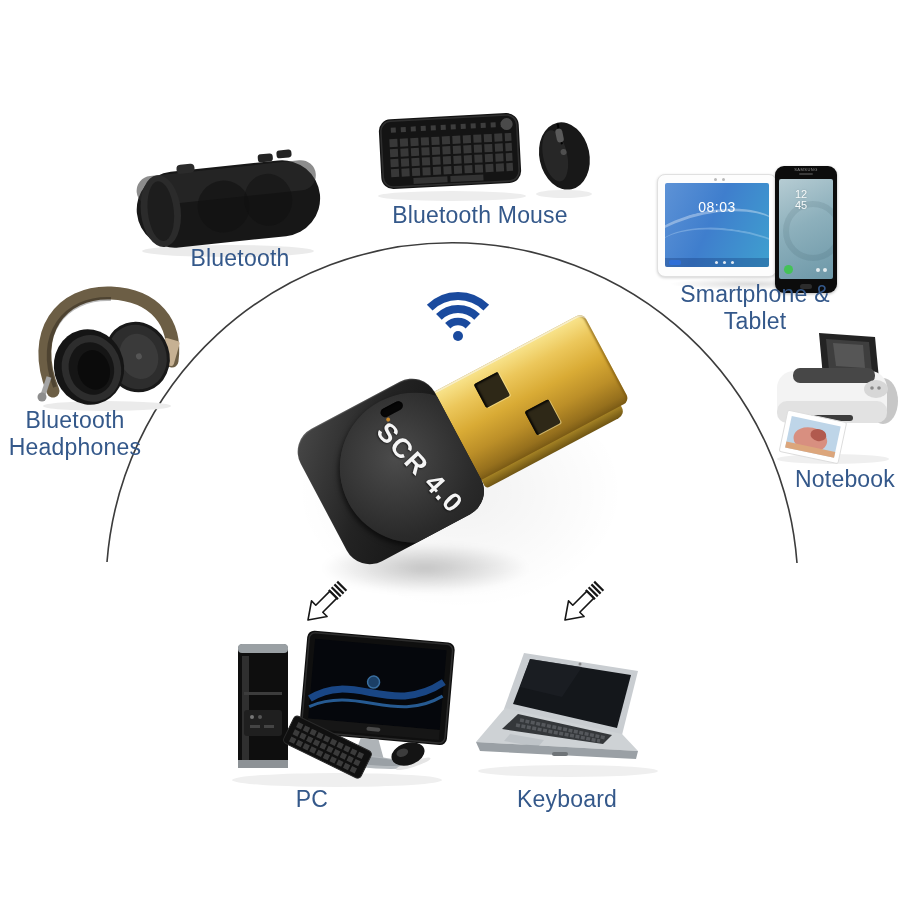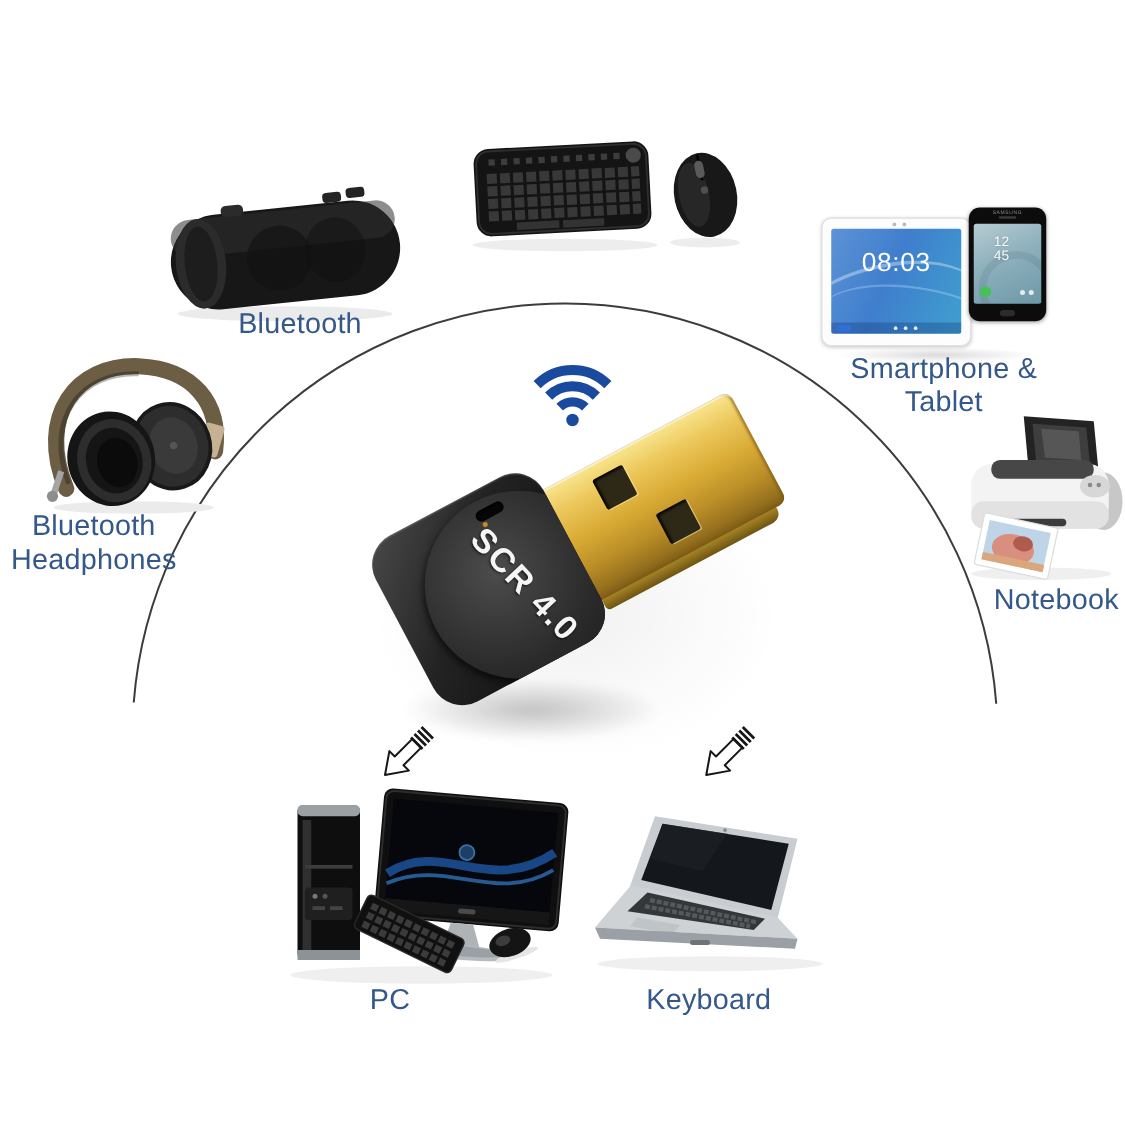--- a/index.html
+++ b/index.html
@@ -85,27 +85,27 @@
   .tablet .tscreen{
     position:absolute;left:7px;top:8px;right:7px;bottom:9px;border-radius:2px;overflow:hidden;
     background:linear-gradient(115deg,#5d92d6 0%,#3f7ecd 45%,#3fa0cf 100%);
   }
   .tablet .swoosh{position:absolute;left:-30px;top:28px;width:150px;height:70px;border-radius:50%;
     border-top:3px solid rgba(255,255,255,.35);transform:rotate(-12deg);}
   .tablet .swoosh2{position:absolute;left:-10px;top:46px;width:150px;height:60px;border-radius:50%;
     border-top:2px solid rgba(220,240,255,.28);transform:rotate(8deg);}
   .tablet .tclock{
     position:absolute;left:0;right:0;top:16px;text-align:center;
-    color:#ffffff;font-size:21px;font-weight:normal;letter-spacing:.5px;
+    color:#ffffff;font-size:14px;font-weight:normal;letter-spacing:.5px;
   }
   .tablet .dock{position:absolute;left:0;right:0;bottom:0;height:9px;background:rgba(12,45,110,.30);}
   .tablet .dockdot{position:absolute;bottom:3px;width:3px;height:3px;border-radius:50%;background:rgba(255,255,255,.85);}
   .tablet .dock-app{position:absolute;left:4px;bottom:2px;width:12px;height:5px;border-radius:2px;background:#2f6fd8;}
   .phone{
-    position:absolute;left:120px;top:4px;width:62px;height:91px;
+    position:absolute;left:120px;top:4px;width:62px;height:127px;
     background:#0c0c0c;border-radius:9px;box-shadow:0 1px 3px rgba(0,0,0,.3);
   }
   .phone .slit{position:absolute;left:24px;top:7px;width:14px;height:2px;border-radius:2px;background:#3a3a3a;}
   .phone .brand{position:absolute;left:0;right:0;top:1px;text-align:center;color:#8b8b8b;font-size:4px;letter-spacing:.5px;}
   .phone .pscreen{
     position:absolute;left:4px;top:13px;right:4px;bottom:14px;overflow:hidden;border-radius:2px;
     background:linear-gradient(155deg,#b6ccd3 0%,#8db0bc 45%,#6d98a8 100%);
   }
   .phone .swirl{position:absolute;left:4px;top:22px;width:48px;height:48px;border-radius:50%;
     border:6px solid rgba(30,60,70,.10);}
@@ -159,20 +159,21 @@
     </g>
     <g transform="rotate(-12 192 48)">
       <ellipse cx="192" cy="50" rx="25" ry="34" fill="#181818"></ellipse>
       <ellipse cx="183" cy="48" rx="12" ry="26" fill="#343434" opacity="0.55"></ellipse>
       <line x1="192" y1="17" x2="192" y2="38" stroke="#000000" stroke-width="2"></line>
       <rect x="188" y="22" width="7" height="14" rx="3.5" fill="#5a5a5a"></rect>
       <circle cx="192" cy="46" r="3" fill="#4f4f4f"></circle>
     </g>
   </svg>
   <div class="label" style="left:380px;top:202px;width:200px">
+    <span>Bluetooth Mouse</span>
   </div>
 
   <div class="abs tp-wrap">
     <div class="tp-shadow"></div>
     <div class="tablet">
       <div class="cam"></div>
       <div class="cam cam2"></div>
       <div class="tscreen">
         <div class="swoosh"></div>
         <div class="swoosh2"></div>

